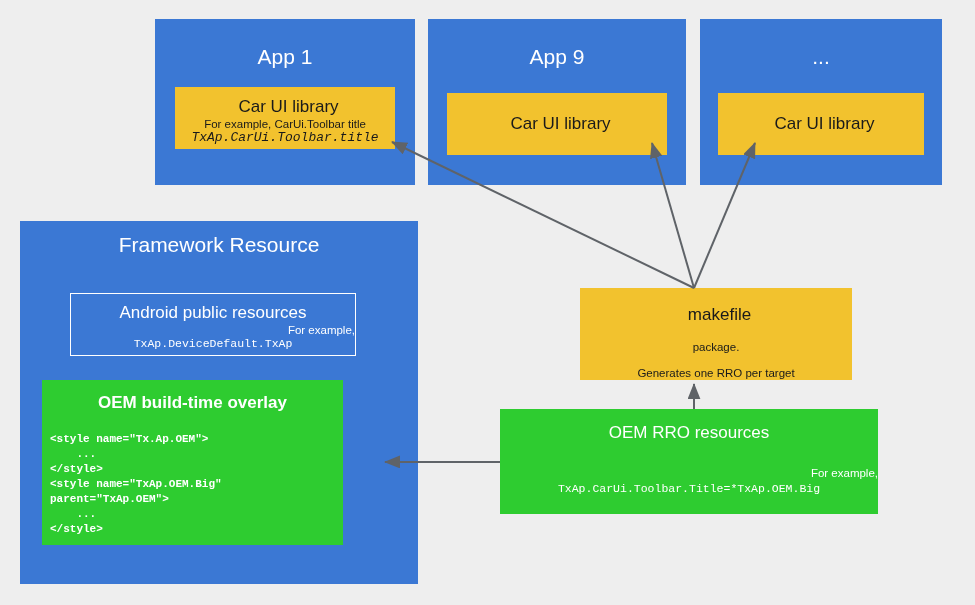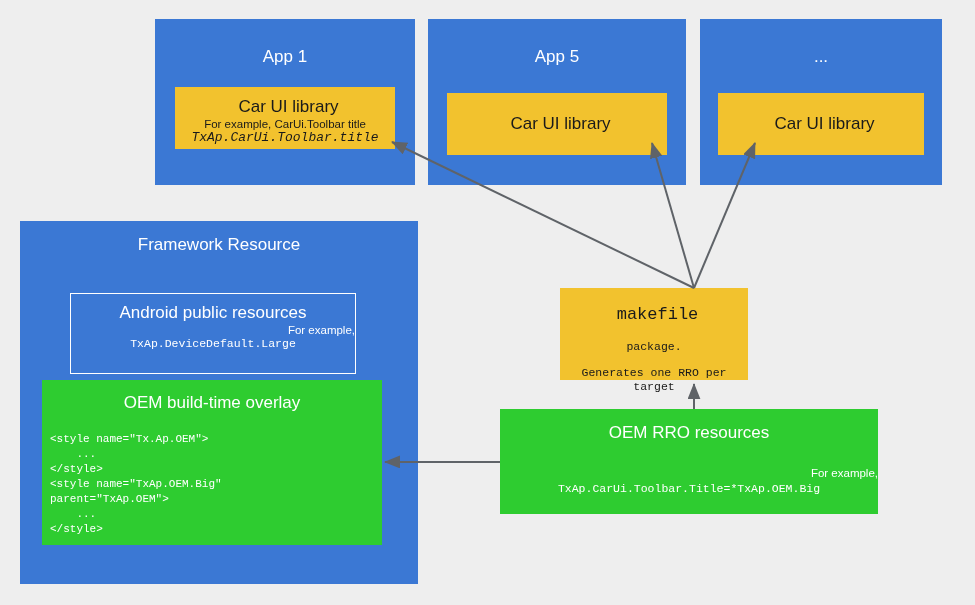--- a/index.html
+++ b/index.html
@@ -31,21 +31,21 @@
   .outlined-box {
     background: #3b78d4;
     border: 1.5px solid #ffffff;
   }
   .group-title {
     position: absolute;
     left: 0;
     right: 0;
     text-align: center;
     color: #ffffff;
-    font-size: 17px;
+    font-size: 21px;
     line-height: 20px;
   }
   .box-title-dark {
     color: #1a1a1a;
     font-size: 17px;
     line-height: 21px;
     text-align: center;
     padding-left: 7px;
   }
   .box-title-light {
@@ -111,55 +111,55 @@
   <div class="box blue-box" style="left:155px; top:19px; width:260px; height:166px;">
     <div class="group-title" style="top:28px;">App 1</div>
   </div>
   <div class="box yellow-box" style="left:175px; top:87px; width:220px; height:62px;">
     <div class="centered-stack box-title-dark" style="top:9px;">Car UI library</div>
     <div class="centered-stack sub-dark" style="top:30px;">For example, CarUi.Toolbar title</div>
     <div class="centered-stack mono-dark" style="top:44px;">TxAp.CarUi.Toolbar.title</div>
   </div>
 
   <div class="box blue-box" style="left:428px; top:19px; width:258px; height:166px;">
-    <div class="group-title" style="top:28px;">App 5</div>
+    <div class="group-title" style="top:28px;">App 9</div>
   </div>
   <div class="box yellow-box" style="left:447px; top:93px; width:220px; height:62px;">
     <div class="centered-stack box-title-dark" style="top:20px;">Car UI library</div>
   </div>
 
   <div class="box blue-box" style="left:700px; top:19px; width:242px; height:166px;">
     <div class="group-title" style="top:28px;">...</div>
   </div>
   <div class="box yellow-box" style="left:718px; top:93px; width:206px; height:62px;">
     <div class="centered-stack box-title-dark" style="top:20px;">Car UI library</div>
   </div>
 
   <div class="box blue-box" style="left:20px; top:221px; width:398px; height:363px;">
     <div class="group-title" style="top:14px;">Framework Resource</div>
   </div>
 
-  <div class="box outlined-box" style="left:70px; top:293px; width:286px; height:81px;">
+  <div class="box outlined-box" style="left:70px; top:293px; width:286px; height:63px;">
     <div class="centered-stack box-title-light" style="top:8px;">Android public resources</div>
     <div class="centered-stack sub-light" style="top:29px;">For example,</div>
-    <div class="centered-stack mono-light" style="top:43px;">TxAp.DeviceDefault.Large</div>
+    <div class="centered-stack mono-light" style="top:43px;">TxAp.DeviceDefault.TxAp</div>
   </div>
 
-  <div class="box green-box" style="left:42px; top:380px; width:340px; height:165px;">
+  <div class="box green-box" style="left:42px; top:380px; width:301px; height:165px;font-weight:bold;">
     <div class="centered-stack box-title-light" style="top:12px;">OEM build-time overlay</div>
     <div class="code-block" style="position:absolute; left:8px; top:52px;">&lt;style name="Tx.Ap.OEM"&gt;
     ...
 &lt;/style&gt;
 &lt;style name="TxAp.OEM.Big"
 parent="TxAp.OEM"&gt;
     ...
 &lt;/style&gt;</div>
   </div>
 
-  <div class="box yellow-box" style="left:560px; top:288px; width:188px; height:92px;font-family:Liberation Mono, monospace;">
+  <div class="box yellow-box" style="left:580px; top:288px; width:272px; height:92px;">
     <div class="centered-stack box-title-dark" style="top:16px;">makefile</div>
     <div class="centered-stack sub-dark" style="top:38px;margin-top:40px;">Generates one RRO per target</div>
     <div class="centered-stack sub-dark" style="top:52px;">package.</div>
   </div>
 
   <div class="box green-box" style="left:500px; top:409px; width:378px; height:105px;">
     <div class="centered-stack box-title-light" style="top:13px;">OEM RRO resources</div>
     <div class="centered-stack sub-light" style="top:57px;">For example,</div>
     <div class="centered-stack mono-light" style="top:73px;">TxAp.CarUi.Toolbar.Title=*TxAp.OEM.Big</div>
   </div>

